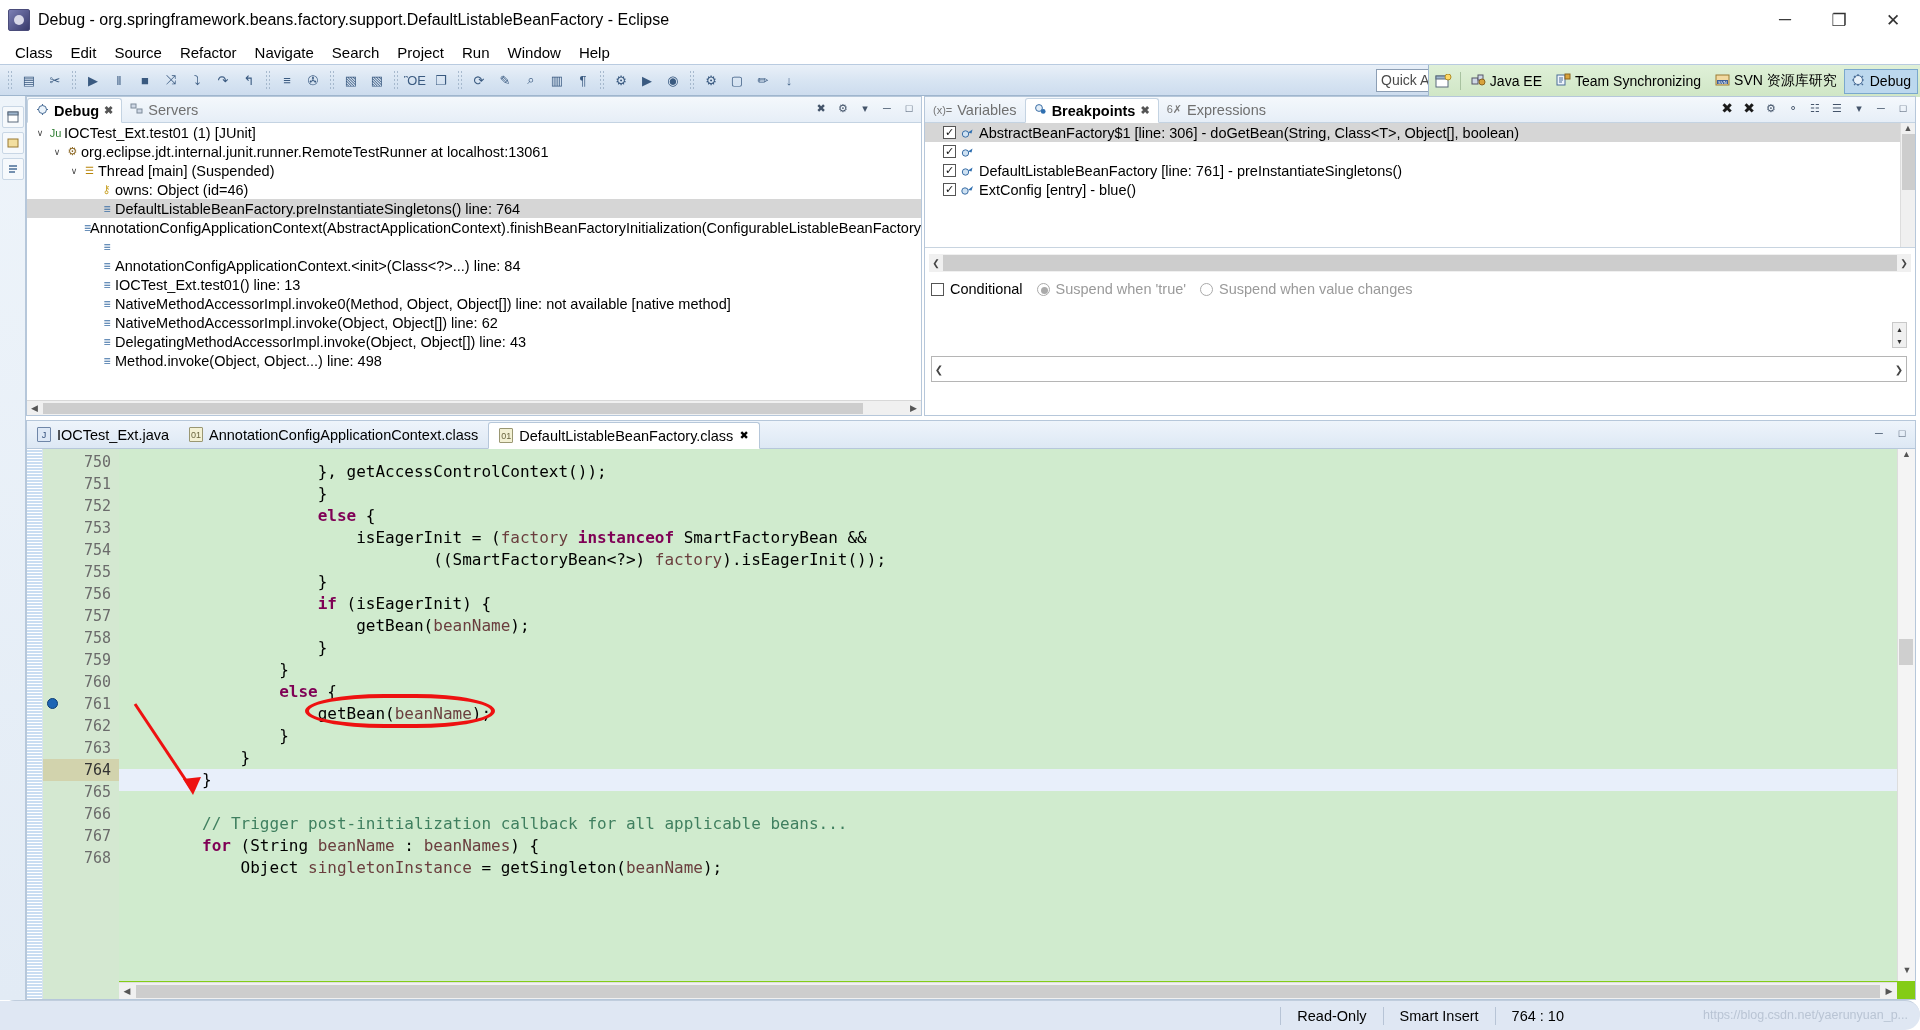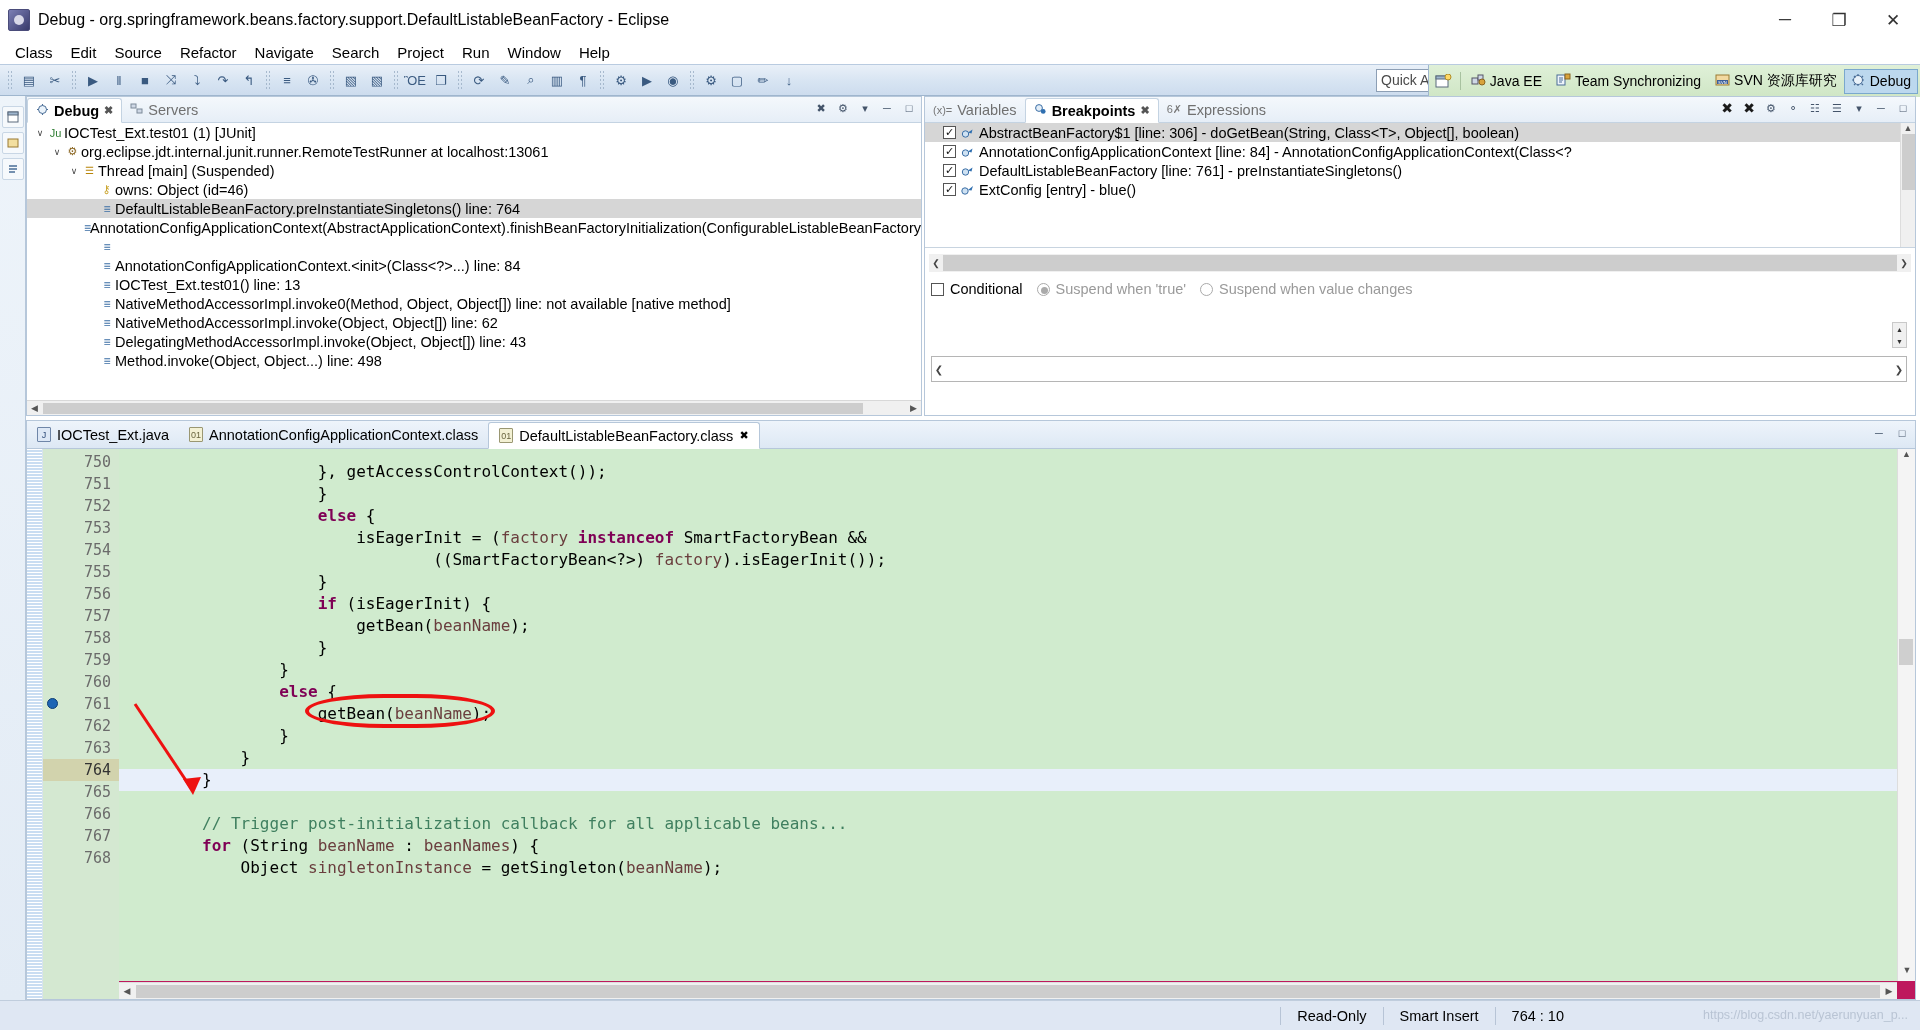--- a/index.html
+++ b/index.html
@@ -272,21 +272,21 @@
   .ed-tab .fico {
     width:14px;height:15px;display:flex;align-items:center;justify-content:center;
     font-size:9px; background:#f3f1d4; border:1px solid #9a9772; color:#6a6640;
     border-radius:1px;
   }
   .ed-tab .fico.java { background:#dde8f6; border-color:#6f86a8; color:#2d4a78; }
   .ed-tools { position:absolute; right:5px; top:4px; display:flex; gap:7px; }
 
   .ed-body {
     position:absolute; left:0; right:0; top:28px; bottom:0;
-    background:#be185d; overflow:hidden;
+    background:#84cc16; overflow:hidden;
   }
   .ruler {
     position:absolute; left:0; top:0; bottom:0; width:16px;
     background: repeating-linear-gradient(180deg,#ffffff 0 1px,#c9ddf2 1px 3px);
     border-right:1px solid #d7e3ef;
   }
   .gutter {
     position:absolute; left:16px; top:0; bottom:0; width:76px;
     background:#d4e8d1;
     font-family:"DejaVu Sans Mono","Liberation Mono",monospace;
@@ -337,20 +337,21 @@
   }
   .annot-arrow { position:absolute; pointer-events:none; }
 
   
   .statusbar {
     position:absolute; left:0; bottom:0; width:1920px; height:30px;
     background:#dfe7f3;
     border-top:1px solid #c0cddd;
     display:flex; align-items:center;
     font-size:14.5px;
+    border-radius:15px;
   }
   .sb-left { width:26px; height:30px; background:#dfe7f3; }
   .sb-spacer { flex:1; }
   .sb-cell {
     padding:0 16px; height:18px; display:flex; align-items:center;
     border-left:1px solid #b7c4d6;
     white-space:nowrap;
   }
   .sb-watermark {
     position:absolute; right:12px; top:7px;
@@ -647,21 +648,20 @@
           <span>AbstractBeanFactory$1 [line: 306] - doGetBean(String, Class&lt;T&gt;, Object[], boolean)</span>
         </div>
         <div class="bprow">
           <span class="bp-check">✓</span>
           <span class="bp-ico">
             <svg width="13" height="12" viewBox="0 0 13 12">
               <circle cx="4.5" cy="7" r="3.2" fill="#cfe2f3" stroke="#3b6ea5"></circle>
               <path d="M7 5.5l4.5-3-1 4z" fill="#2f6fb0"></path>
             </svg>
           </span>
-          <span>AnnotationConfigApplicationContext [line: 84] - AnnotationConfigApplicationContext(Class&lt;?</span>
         </div>
         <div class="bprow">
           <span class="bp-check">✓</span>
           <span class="bp-ico">
             <svg width="13" height="12" viewBox="0 0 13 12">
               <circle cx="4.5" cy="7" r="3.2" fill="#cfe2f3" stroke="#3b6ea5"></circle>
               <path d="M7 5.5l4.5-3-1 4z" fill="#2f6fb0"></path>
             </svg>
           </span>
           <span>DefaultListableBeanFactory [line: 761] - preInstantiateSingletons()</span>

